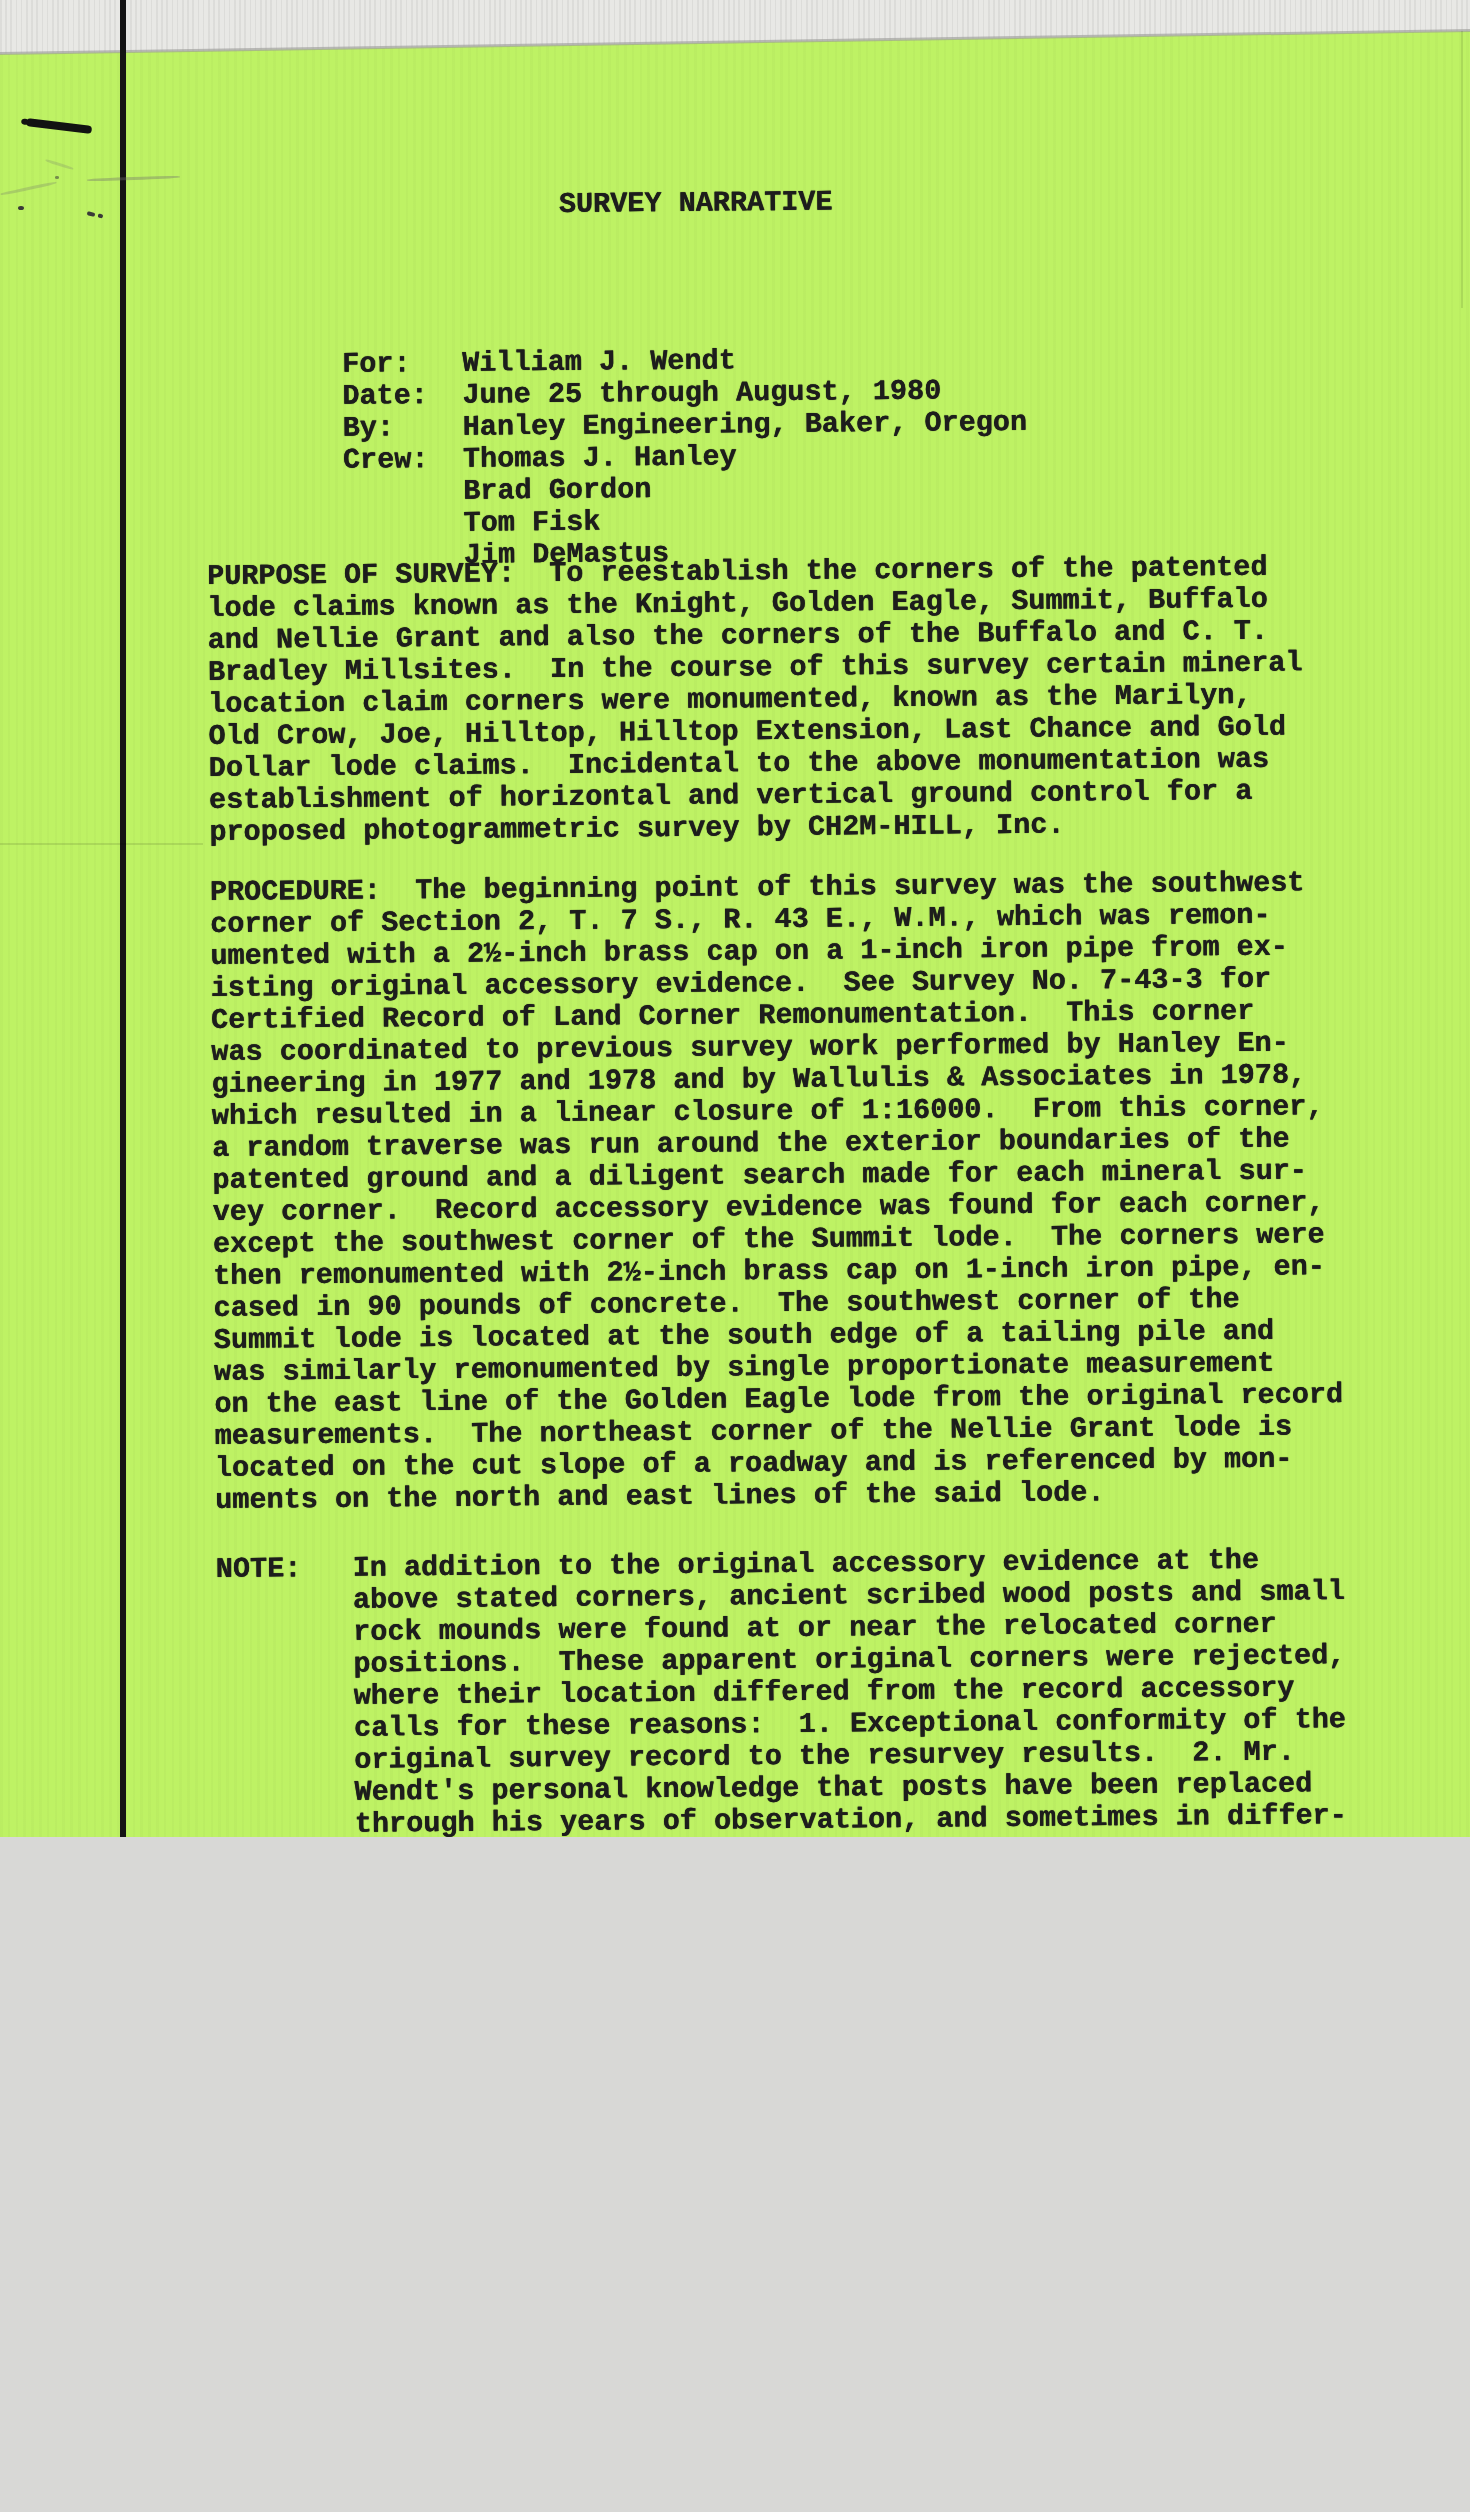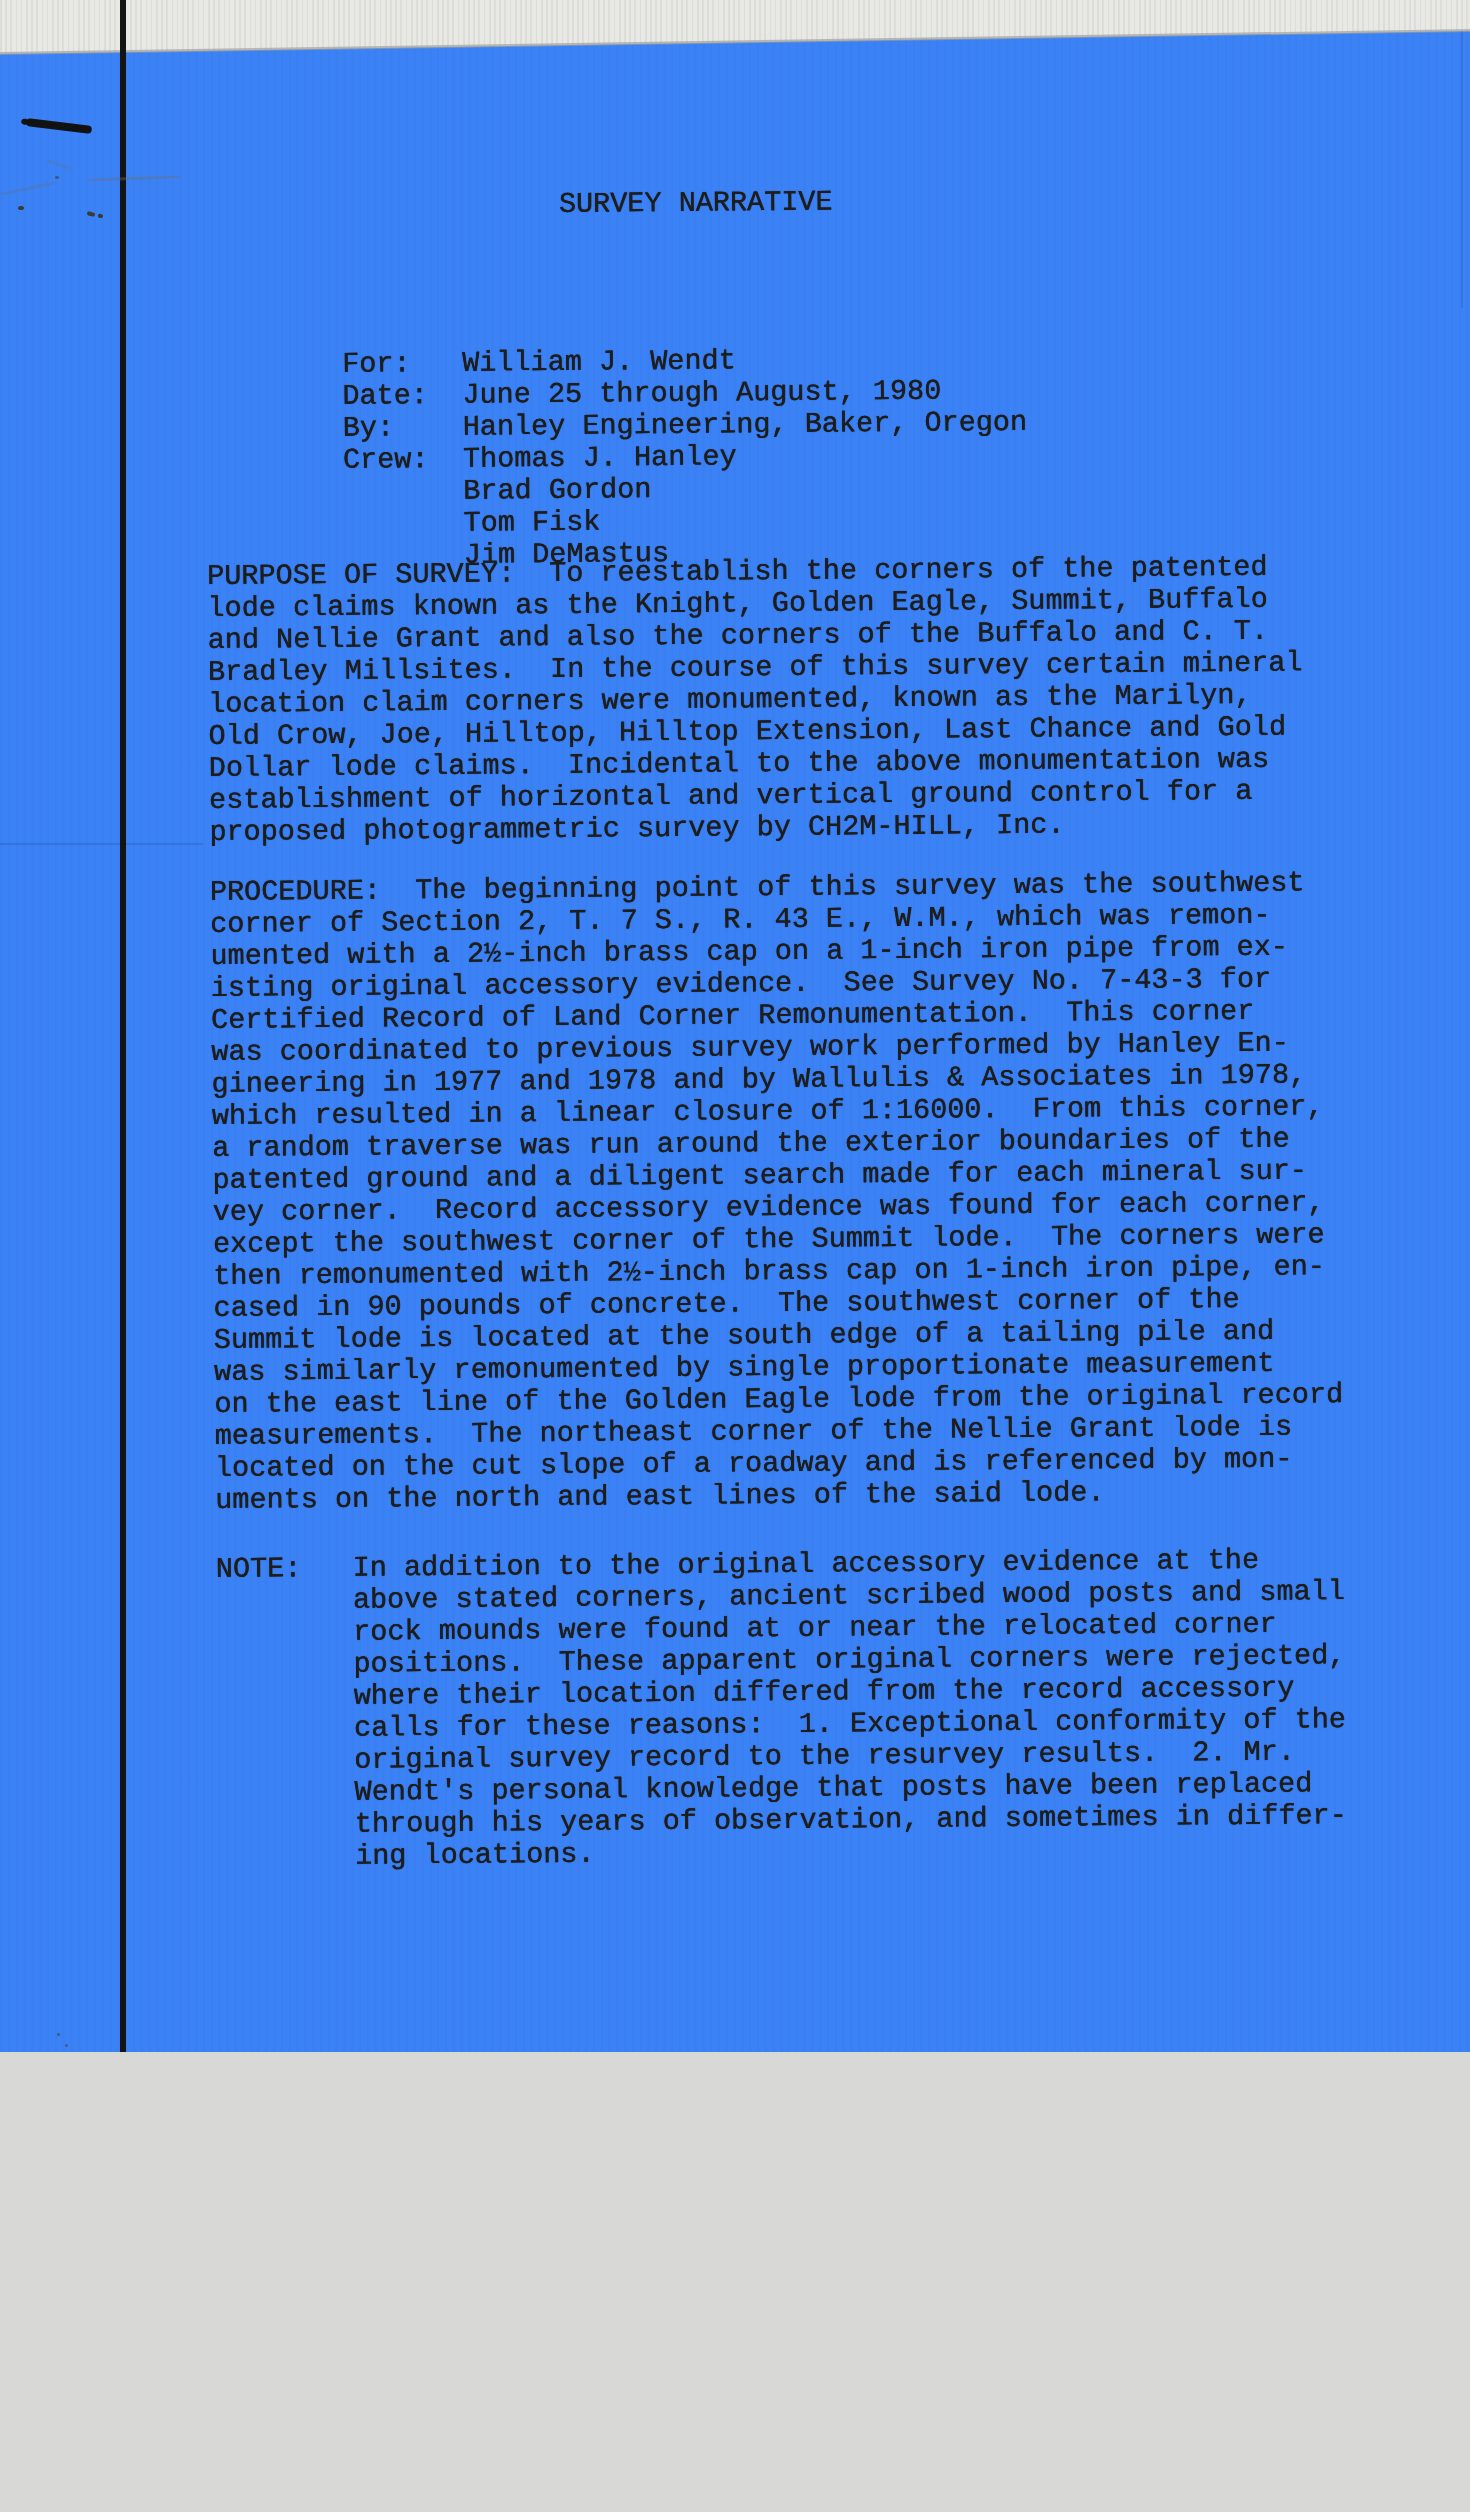--- a/index.html
+++ b/index.html
@@ -1,21 +1,22 @@
 <!DOCTYPE html>
 <html style="font-size:14px"><head>
 <meta charset="utf-8">
 <style>
   html,body{margin:0;padding:0;background:#d8d8d6;}
   .page{
     position:relative;
-    width:1471px;height:2052px;
-    background:#3b82f6;
+    width:1471px;height:1837px;
+    background:#bef264;
     overflow:hidden;
     font-family:"Liberation Mono","DejaVu Sans Mono",monospace;
+    font-weight:bold;
   }
   
   .page::before{
     content:"";position:absolute;inset:0;pointer-events:none;
     background:repeating-linear-gradient(90deg, rgba(0,0,0,0.018) 0 2.6px, rgba(0,0,0,0) 2.6px 7.8px);
   }
   
   .band-top{
     position:absolute;left:0;top:0;width:1471px;height:61px;
     background:#e8e8e5;

